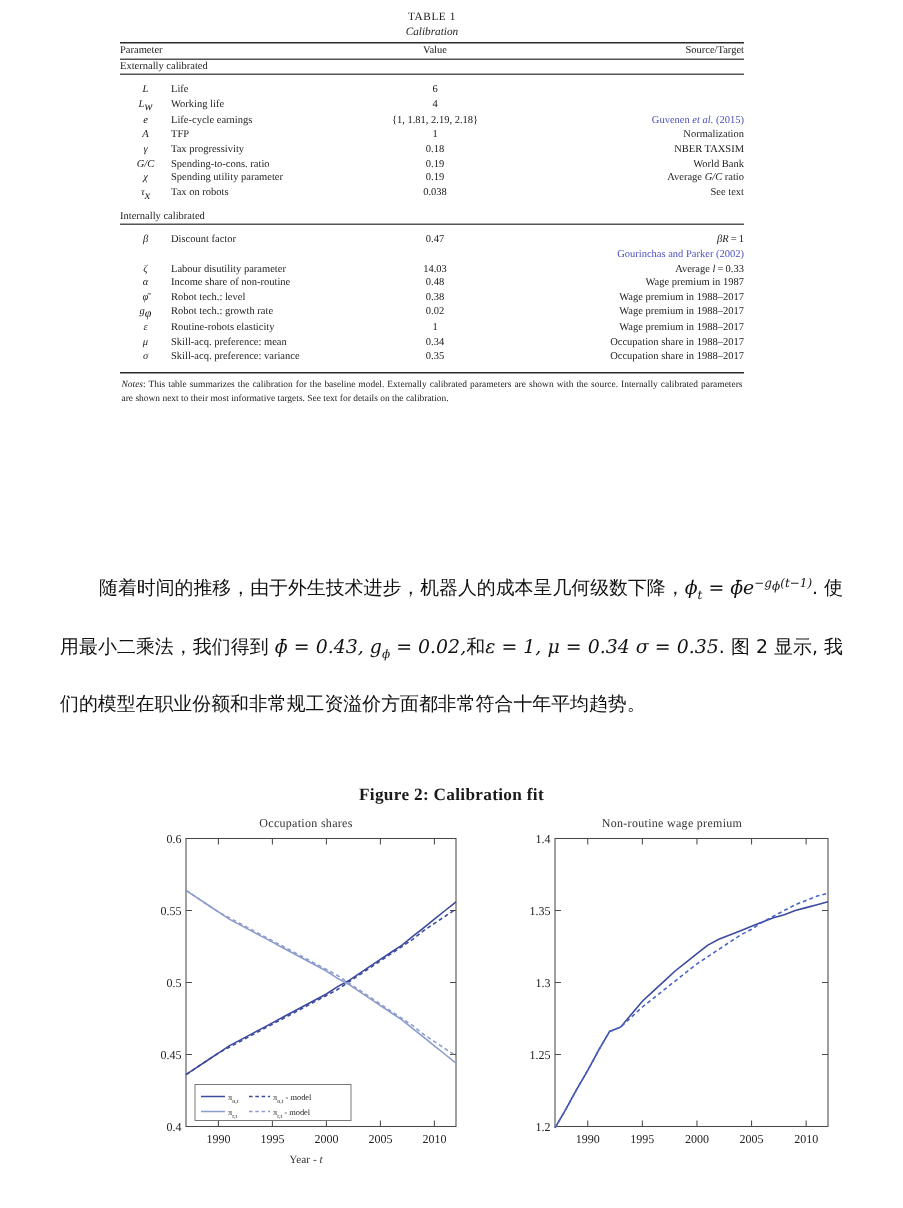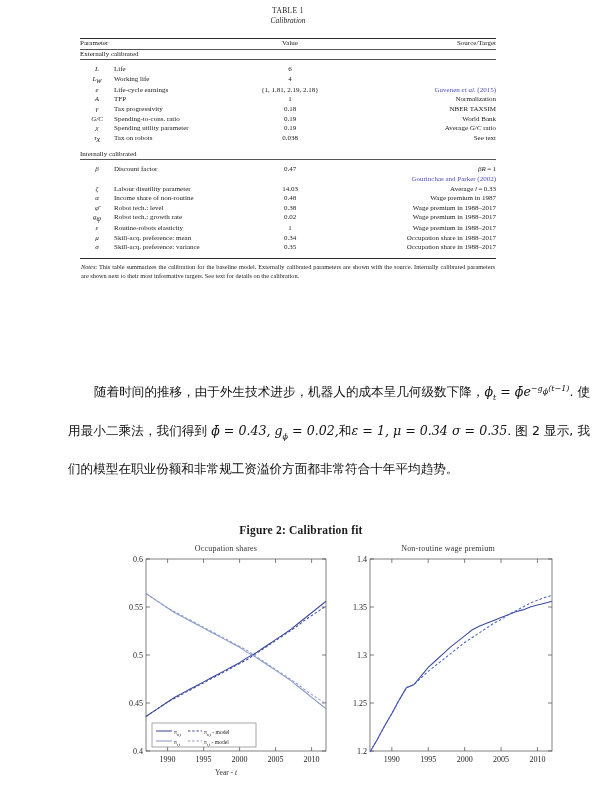--- a/index.html
+++ b/index.html
@@ -27,21 +27,21 @@
     text-align: center;
     font-size: 7.5px;
     letter-spacing: 0.4px;
     line-height: 10px;
   }
   .table-subtitle {
     text-align: center;
     font-size: 7.5px;
     font-style: italic;
     line-height: 10px;
-    margin-bottom: 12px;
+    margin-bottom: 2px;
   }
   table.caltable {
     width: 100%;
     border-collapse: collapse;
     font-size: 7px;
     line-height: 9.6px;
   }
   table.caltable td, table.caltable th {
     padding: 0;
     vertical-align: baseline;
@@ -88,21 +88,20 @@
   #cn-para {
     position: absolute;
     left: 40px;
     top: 372px;
     width: 522px;
     font-family: "DejaVu Sans", sans-serif;
     font-size: 12.6px;
     line-height: 33px;
     color: #111;
     text-align: justify;
-    margin-left: 28px;
   }
   #cn-para .indent { display: inline-block; width: 26px; }
   .mi { font-family: "DejaVu Serif", serif; font-style: italic; }
   .mono-it { font-style: italic; }
   sub.sm { font-size: 8px; }
   sup.sm { font-size: 8px; }
 
   
   #figure-block {
     position: absolute;
@@ -119,21 +118,21 @@
   }
   .charts-row {
     position: relative;
     margin-top: 8px;
     height: 255px;
   }
   .chart {
     position: absolute;
     top: 0;
   }
-  #chart-left  { left: 120px; width: 212px; height: 252px; }
+  #chart-left  { left: 98px; width: 212px; height: 252px; }
   #chart-right { left: 338px; width: 220px; height: 252px; }
   .chart-title {
     text-align: center;
     font-size: 8px;
     font-family: "Liberation Serif", serif;
     color: #333;
     margin-bottom: 2px;
     letter-spacing: 0.2px;
   }
   .chart svg { display: block; }

